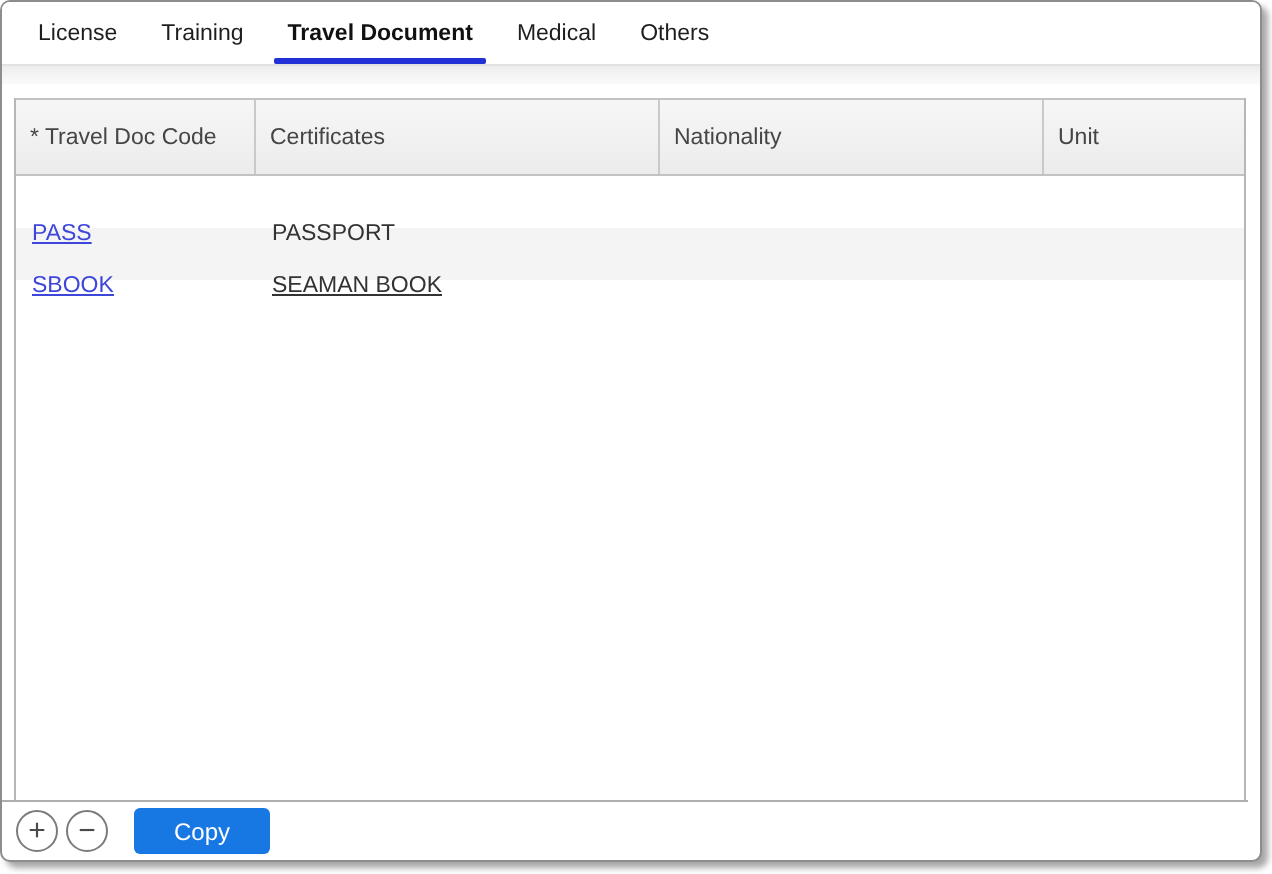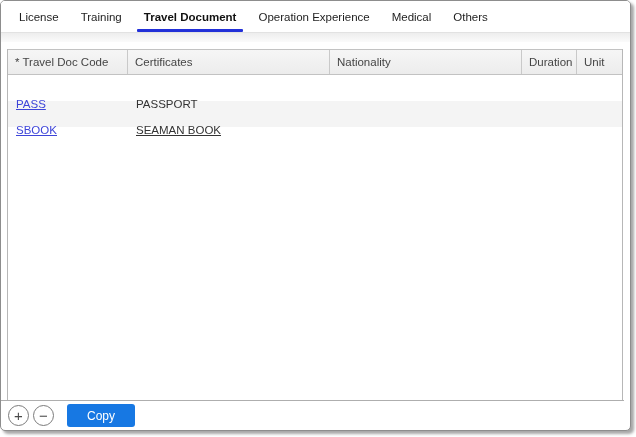--- a/index.html
+++ b/index.html
@@ -63,21 +63,21 @@
     margin: 7px 6px 0 6px;
     width: 616px;
     height: 352px;
     box-sizing: border-box;
     border-left: 1px solid #b7b7b7;
     border-right: 1px solid #b7b7b7;
     background: #ffffff;
   }
   .grid-header {
     display: flex;
-    height: 26px;
+    height: 39px;
     box-sizing: border-box;
     border-top: 1px solid #c2c2c2;
     border-bottom: 1px solid #c2c2c2;
     background: linear-gradient(#f6f6f6, #ececec);
   }
   .hcell {
     display: flex;
     align-items: center;
     box-sizing: border-box;
     padding: 0 7px;
@@ -163,32 +163,30 @@
 </style>
 </head>
 <body>
 
 <div class="window">
 
   <div class="tabbar">
     <div class="tab">License</div>
     <div class="tab">Training</div>
     <div class="tab active">Travel Document</div>
-    <div class="tab">Operation Experience</div>
     <div class="tab">Medical</div>
     <div class="tab">Others</div>
   </div>
   <div class="tab-shelf"></div>
 
   <div class="grid-panel">
     <div class="grid-header">
       <div class="hcell w-code">* Travel Doc Code</div>
       <div class="hcell w-desc">Certificates</div>
       <div class="hcell w-nat">Nationality</div>
-      <div class="hcell w-dur">Duration</div>
       <div class="hcell w-unit">Unit</div>
     </div>
 
     <div class="grid-row">
       <div class="cell w-code"><span class="code-link">PASS</span></div>
       <div class="cell w-desc">PASSPORT</div>
       <div class="cell w-nat"></div>
       <div class="cell w-dur"></div>
       <div class="cell w-unit"></div>
     </div>

